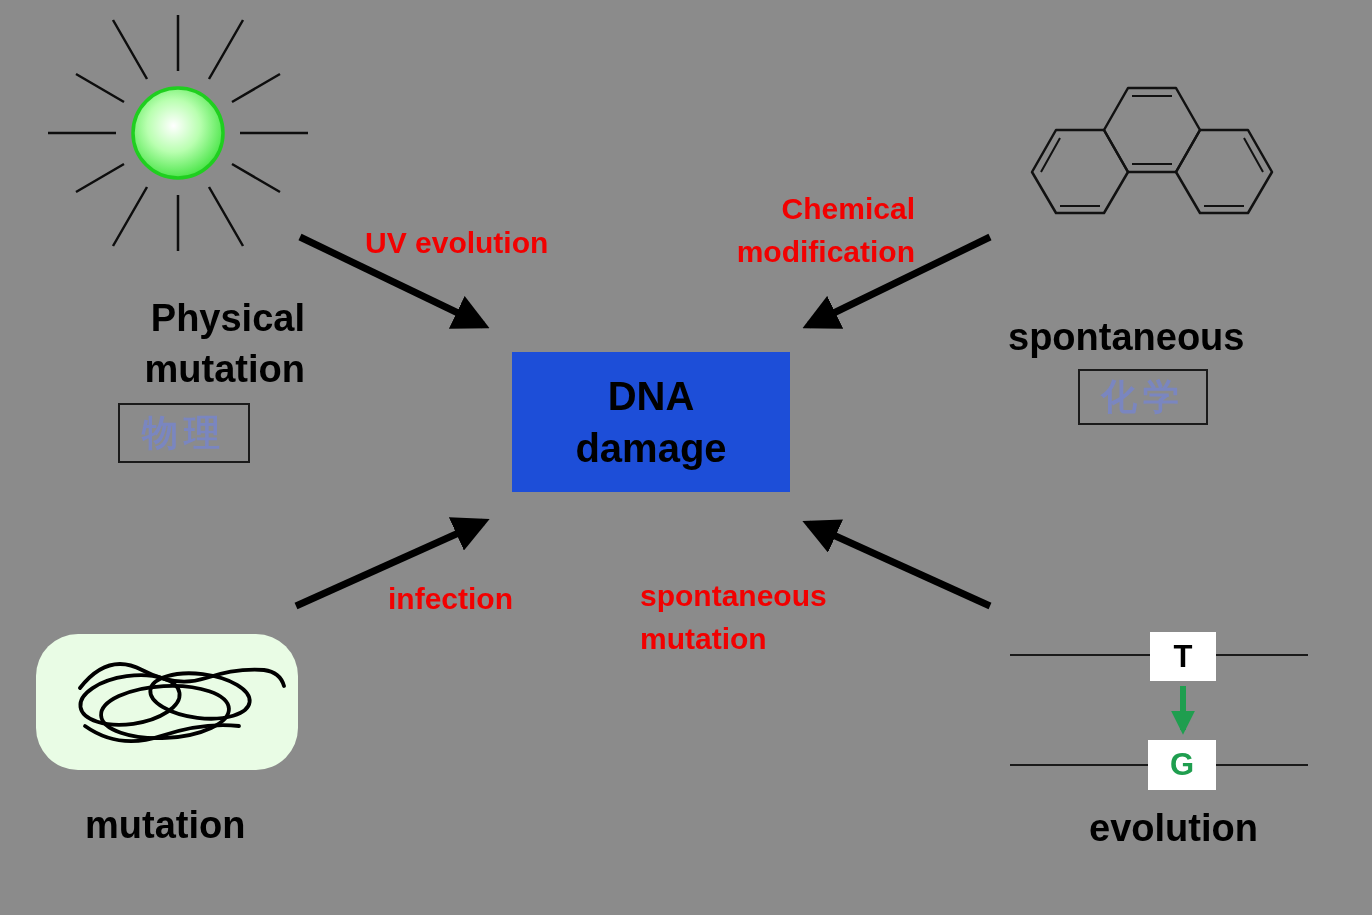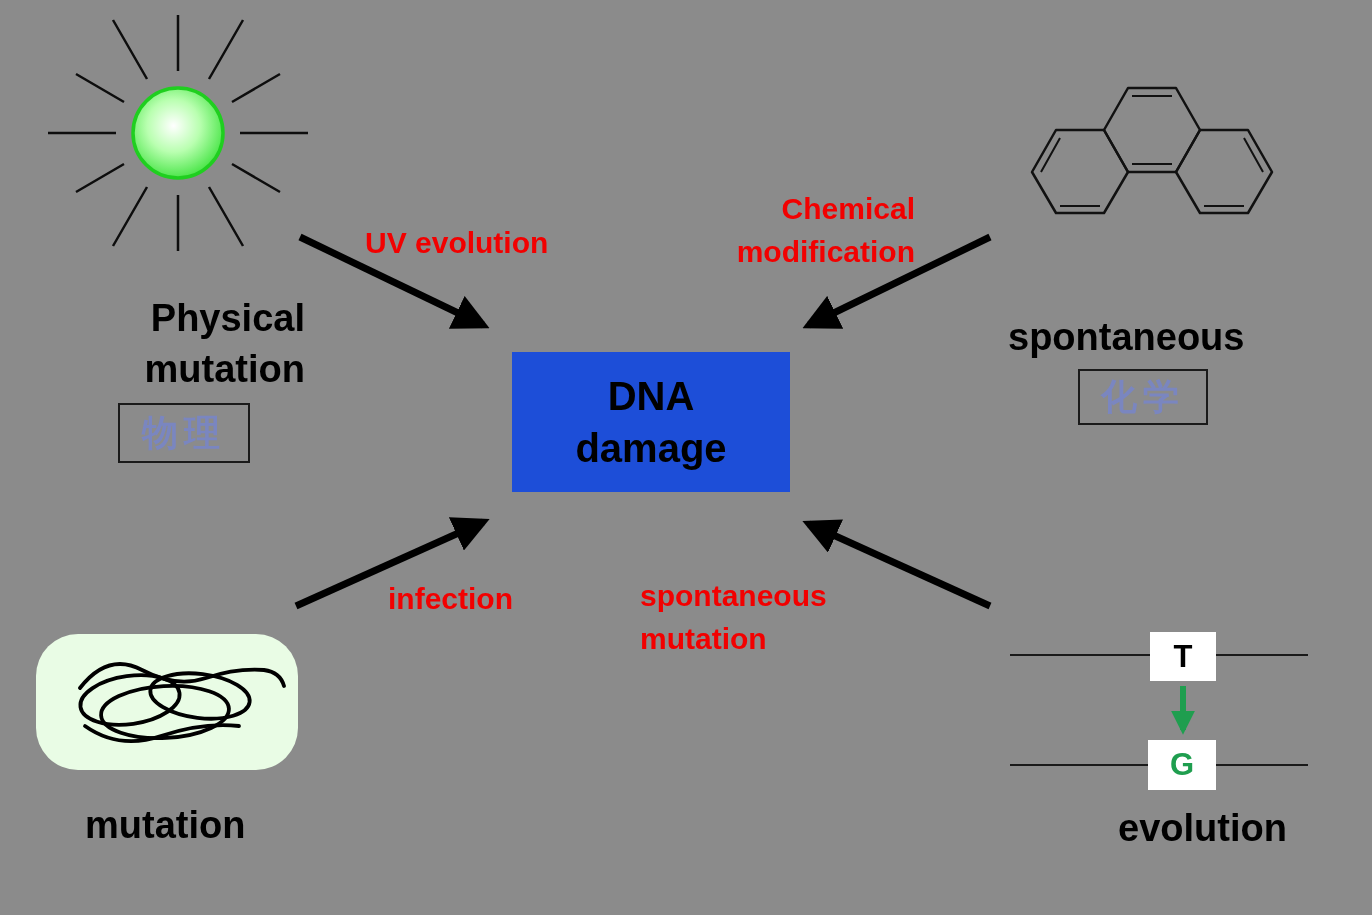--- a/index.html
+++ b/index.html
@@ -117,15 +117,15 @@
   <div class="abs title" style="left:1008px;top:312px;white-space:nowrap">spontaneous</div>
   <div class="abs cn-box" style="left:1078px;top:369px;width:130px;height:56px">化学</div>
 
   <div class="abs red-label" style="left:388px;top:578px">infection</div>
   <div class="abs title" style="left:85px;top:800px;white-space:nowrap">mutation</div>
 
   <div class="abs red-label right-text multiline" style="left:640px;top:575px;width:253px">spontaneous
 mutation</div>
   <div class="abs base-box base-t" style="left:1150px;top:632px;width:66px;height:49px">T</div>
   <div class="abs base-box base-g" style="left:1148px;top:740px;width:68px;height:50px">G</div>
-  <div class="abs title" style="left:1118px;top:803px;white-space:nowrap">evolution</div>
+  <div class="abs title" style="left:1089px;top:803px;white-space:nowrap">evolution</div>
 
 </div>
 
 </body></html>

